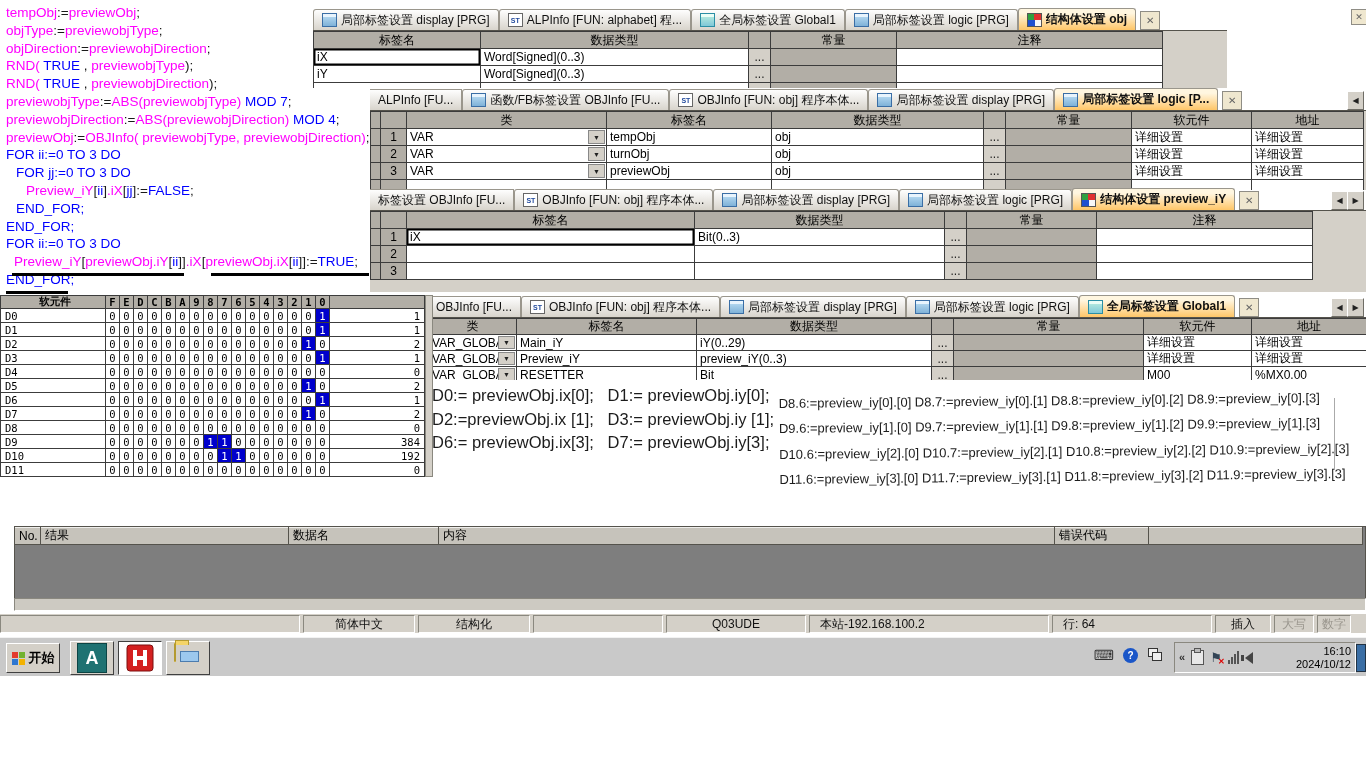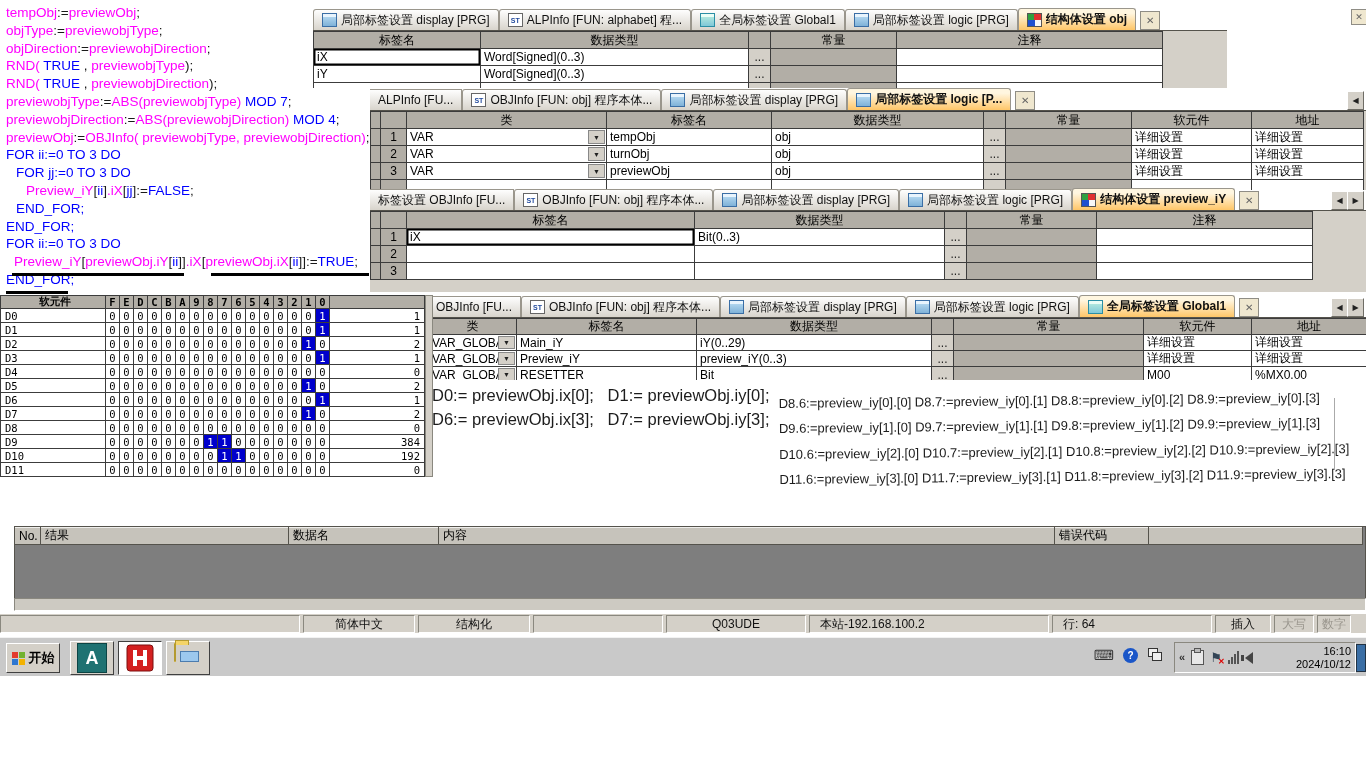--- a/index.html
+++ b/index.html
@@ -168,20 +168,24 @@
           </div>
         </div>
       </div>
   </div>
   <div class="panel" id="p2" style="left:370px;top:88px;width:996px;height:102px">
     <div class="tabbar">
         <div class="tab clip">
           <span class="tlabel">ALPInfo [FU...</span>
         </div>
         <div class="tab">
+          <span class="ticon grid"></span>
+          <span class="tlabel">函数/FB标签设置 OBJInfo [FU...</span>
+        </div>
+        <div class="tab">
           <span class="ticon st">ST</span>
           <span class="tlabel">OBJInfo [FUN: obj] 程序本体...</span>
         </div>
         <div class="tab">
           <span class="ticon grid"></span>
           <span class="tlabel">局部标签设置 display [PRG]</span>
         </div>
         <div class="tab active">
           <span class="ticon grid"></span>
           <span class="tlabel">局部标签设置 logic [P...</span>
@@ -640,21 +644,21 @@
         <div class="mon-td mon-bit">0</div>
         <div class="mon-td mon-bit">0</div>
         <div class="mon-td mon-bit">0</div>
         <div class="mon-td mon-bit">0</div>
         <div class="mon-td mon-bit">0</div>
         <div class="mon-td mon-val">0</div>
       </div>
     </div>
   <div id="mon-scroll"></div>
 
-  <div id="anno-left"><div>D0:= previewObj.ix[0];   D1:= previewObj.iy[0];</div><div>D6:= previewObj.ix[3];   D7:= previewObj.iy[3];</div></div>
+  <div id="anno-left"><div>D0:= previewObj.ix[0];   D1:= previewObj.iy[0];</div><div>D2:=previewObj.ix [1];   D3:= previewObj.iy [1];</div><div>D6:= previewObj.ix[3];   D7:= previewObj.iy[3];</div></div>
   <div id="anno-right"><div>D8.6:=preview_iy[0].[0] D8.7:=preview_iy[0].[1] D8.8:=preview_iy[0].[2] D8.9:=preview_iy[0].[3]</div><div>D9.6:=preview_iy[1].[0] D9.7:=preview_iy[1].[1] D9.8:=preview_iy[1].[2] D9.9:=preview_iy[1].[3]</div><div>D10.6:=preview_iy[2].[0] D10.7:=preview_iy[2].[1] D10.8:=preview_iy[2].[2] D10.9:=preview_iy[2].[3]</div><div>D11.6:=preview_iy[3].[0] D11.7:=preview_iy[3].[1] D11.8:=preview_iy[3].[2] D11.9:=preview_iy[3].[3]</div></div>
   <div id="anno-rule"></div>
 
   <div id="results">
     <div class="res-h">
         <div class="res-td" style="width: 26px;">No.</div>
         <div class="res-td" style="width: 248px;">结果</div>
         <div class="res-td" style="width: 150px;">数据名</div>
         <div class="res-td" style="width: 616px;">内容</div>
         <div class="res-td" style="width: 94px;">错误代码</div>

